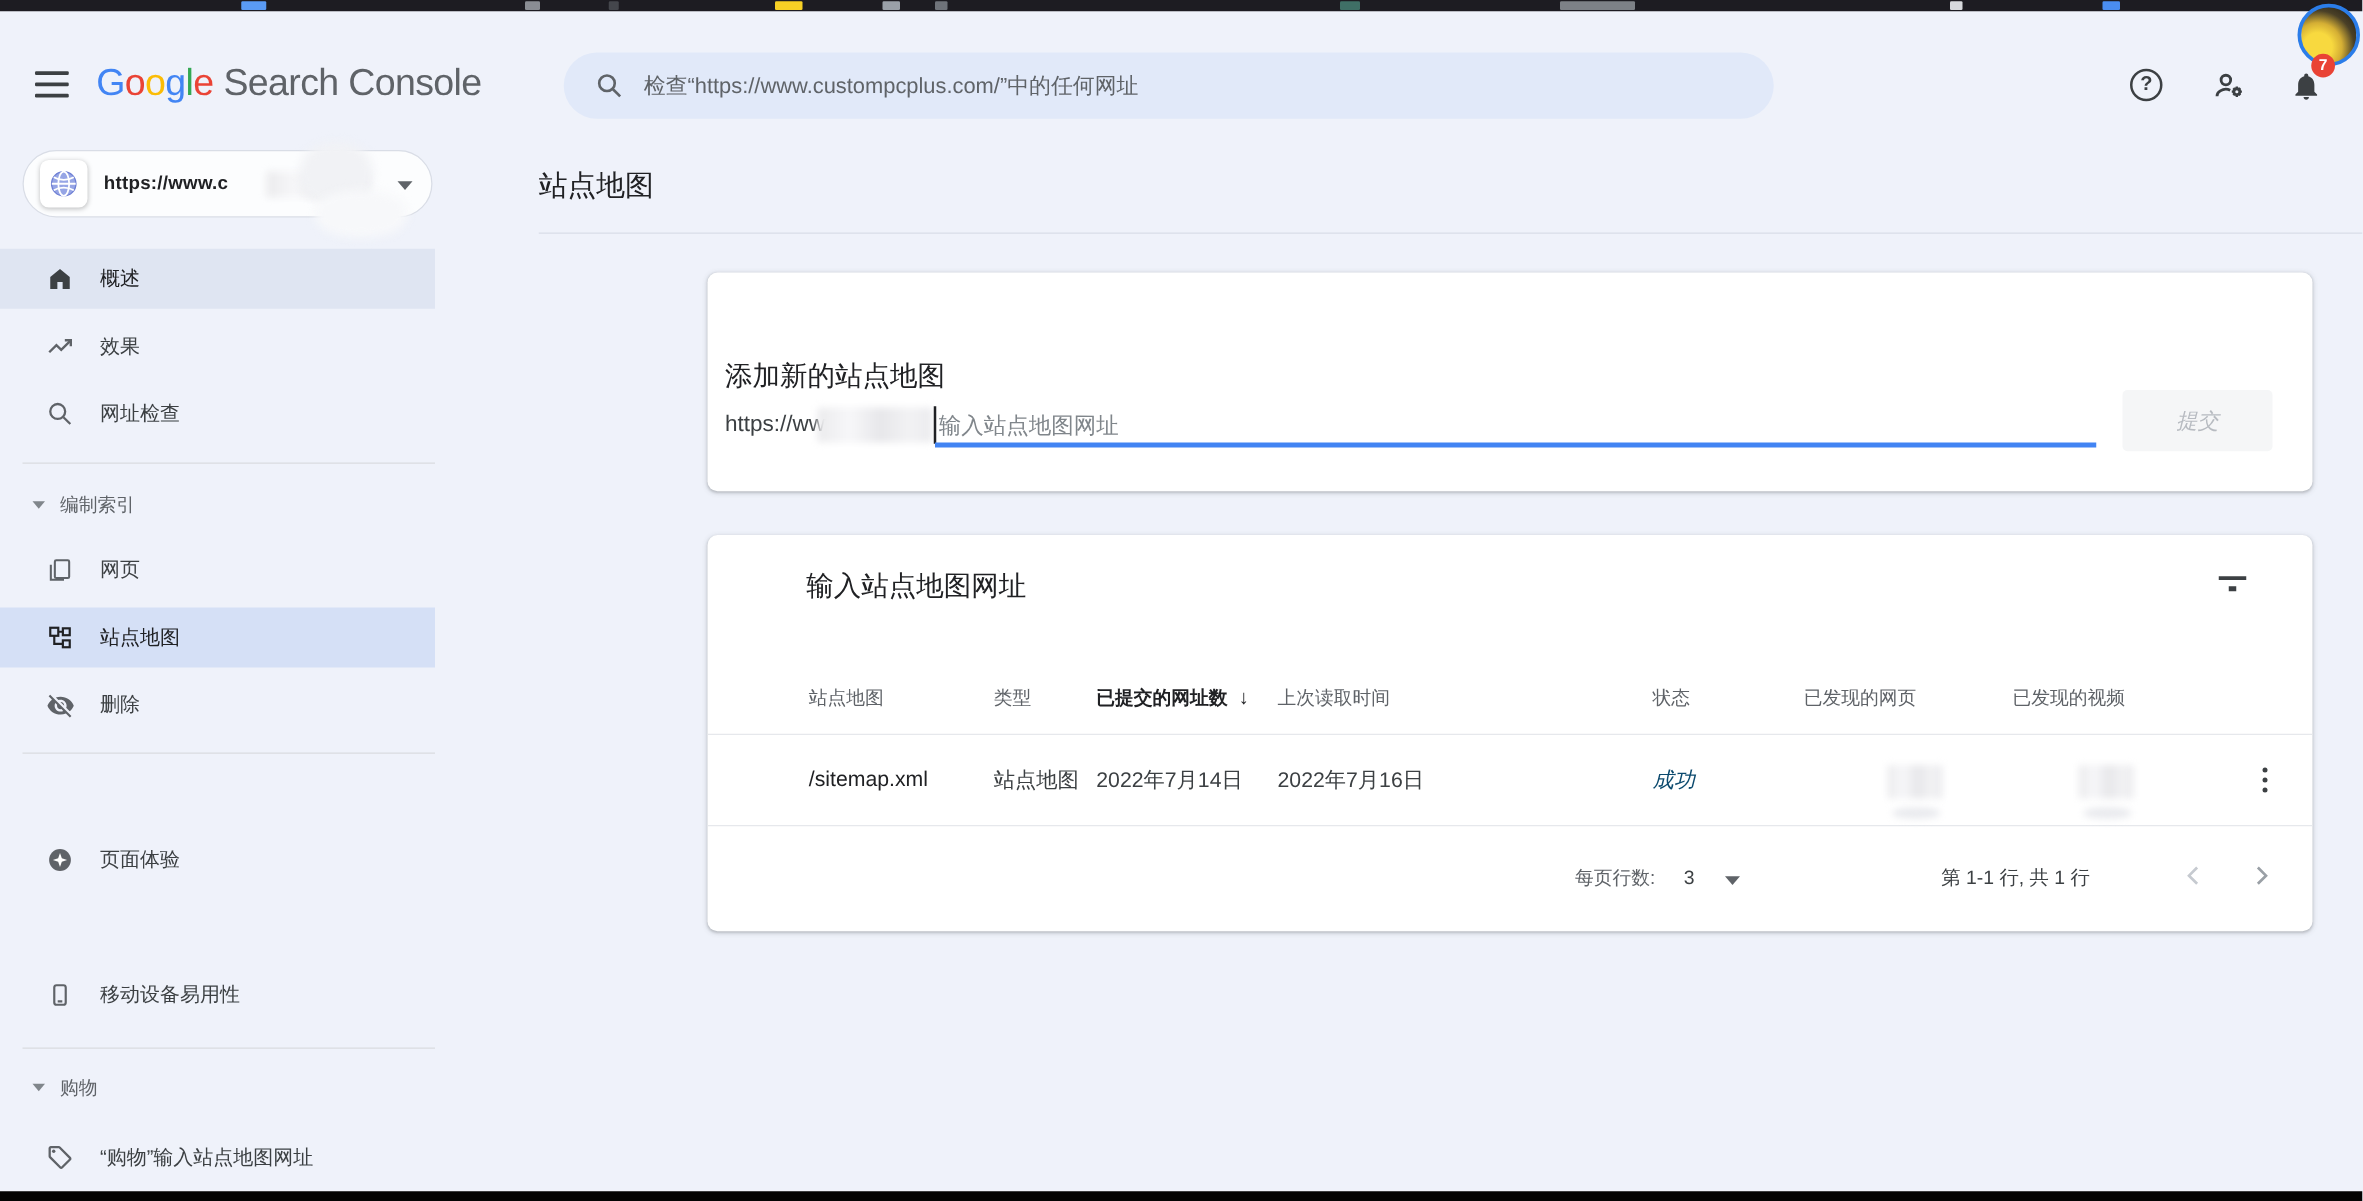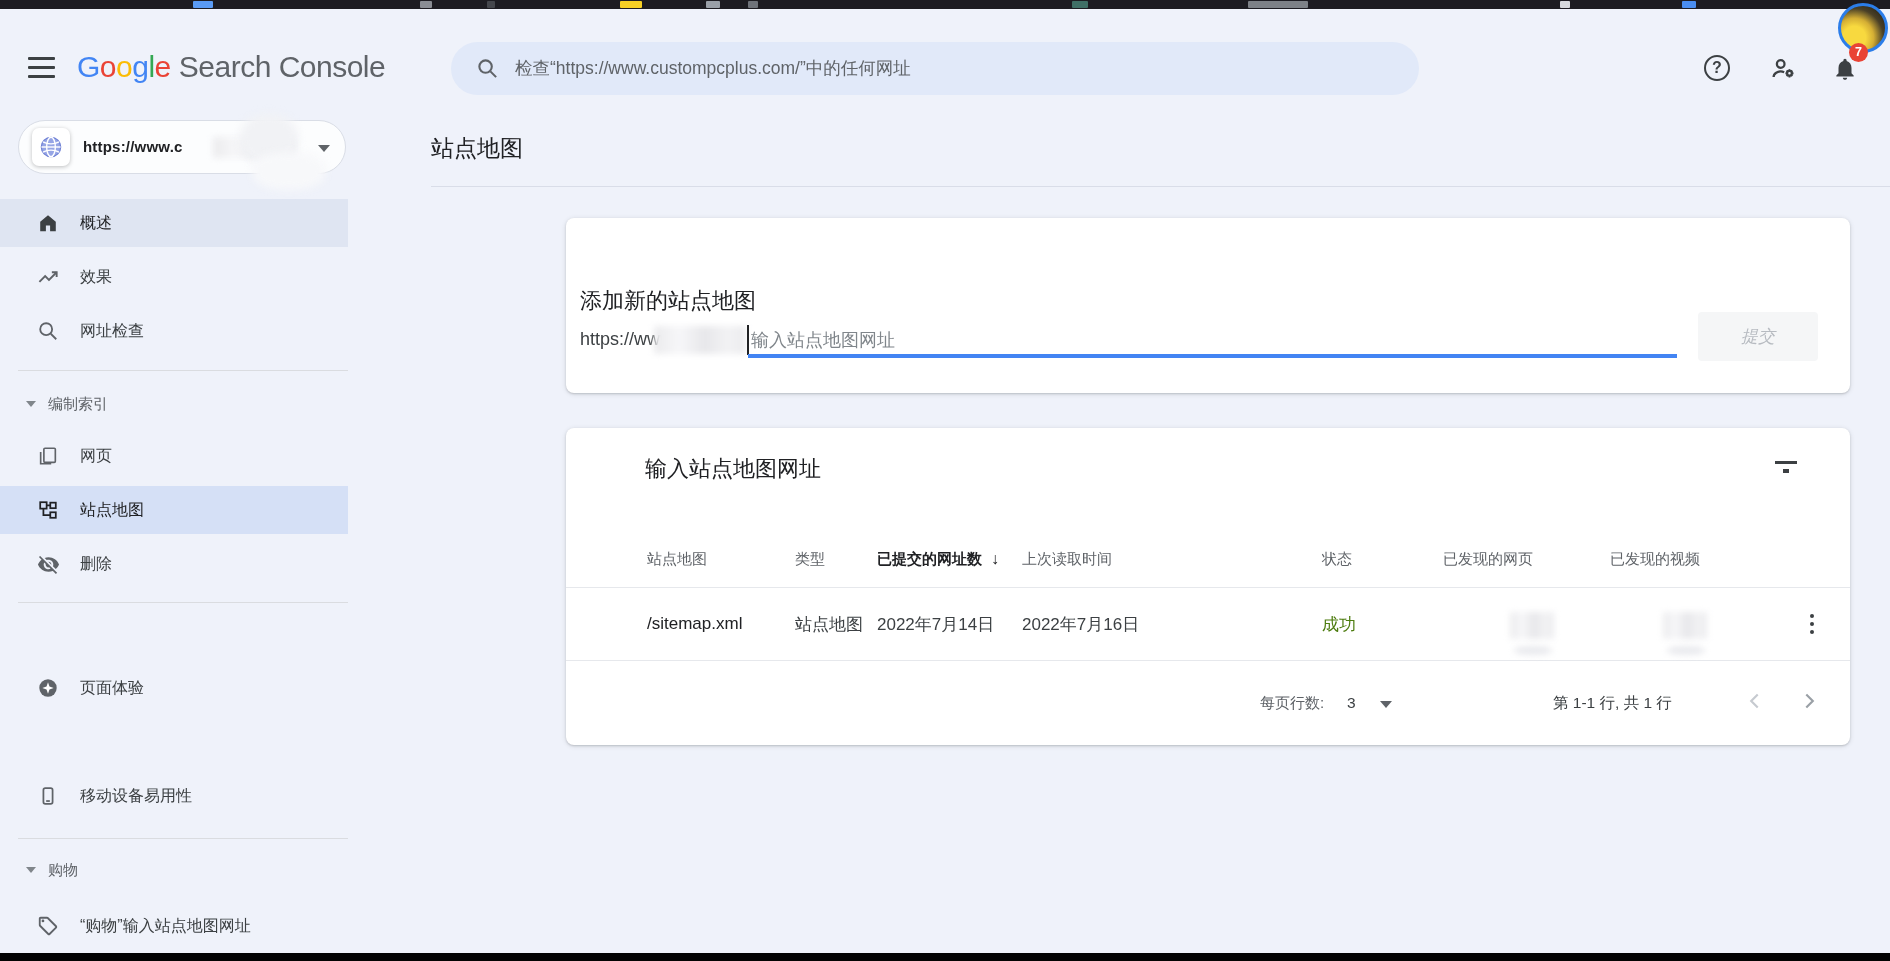--- a/index.html
+++ b/index.html
@@ -76,21 +76,21 @@
   .filter-btn { position:absolute; left:1200px; top:20px; width:40px; height:40px; display:flex; align-items:center; justify-content:center; cursor:pointer; }
   .thead { position:absolute; left:0; top:102px; width:1284px; height:58px; border-bottom:1px solid #e6e8ec; }
   .th, .td { position:absolute; top:50%; transform:translateY(-50%); white-space:nowrap; }
   .th { font-size:15px; color:#5f6368; }
   .th.sorted { color:#202124; font-weight:bold; }
   .sort-arrow { font-size:16px; margin-left:9px; font-weight:bold; color:#202124; }
   .x0{left:81px} .x1{left:229px} .x2{left:311px} .x3{left:456px} .x4{left:756px} .x5{left:877px} .x6{left:1044px}
   .trow { position:absolute; left:0; top:160px; width:1284px; height:73px; border-bottom:1px solid #e6e8ec; }
   .td { font-size:17px; color:#3c4043; }
   .td.path { color:#202124; }
-  .td.ok { color:#4d7c0f; }
+  .td.ok { color:#0c4a6e;font-style:italic; }
   .row-redact1 { position:absolute; left:944px; top:24px; width:44px; height:27px; }
   .row-redact2 { position:absolute; left:1097px; top:24px; width:44px; height:27px; }
   .smudge { position:absolute; height:9px; background:#e9eaee; border-radius:45%; filter:blur(3px); }
   .kebab { position:absolute; left:1226px; top:16px; width:40px; height:40px; display:flex; flex-direction:column; align-items:center; justify-content:center; gap:3.5px; cursor:pointer; }
   .kebab i { width:4.5px; height:4.5px; background:#3c4043; border-radius:50%; }
   .pagination { position:absolute; left:0; top:233px; width:1540px; height:84px; }
   .pg { position:absolute; top:50%; transform:translateY(-50%); white-space:nowrap; }
   .pg-label { left:694px; font-size:15px; color:#5f6368; }
   .pg-value { left:781px; font-size:15.5px; color:#3c4043; }
   .pg-caret { left:814px; top:50%; margin-top:-2px; width:0; height:0; border-left:6px solid transparent; border-right:6px solid transparent; border-top:7px solid #5f6368; cursor:pointer; }

